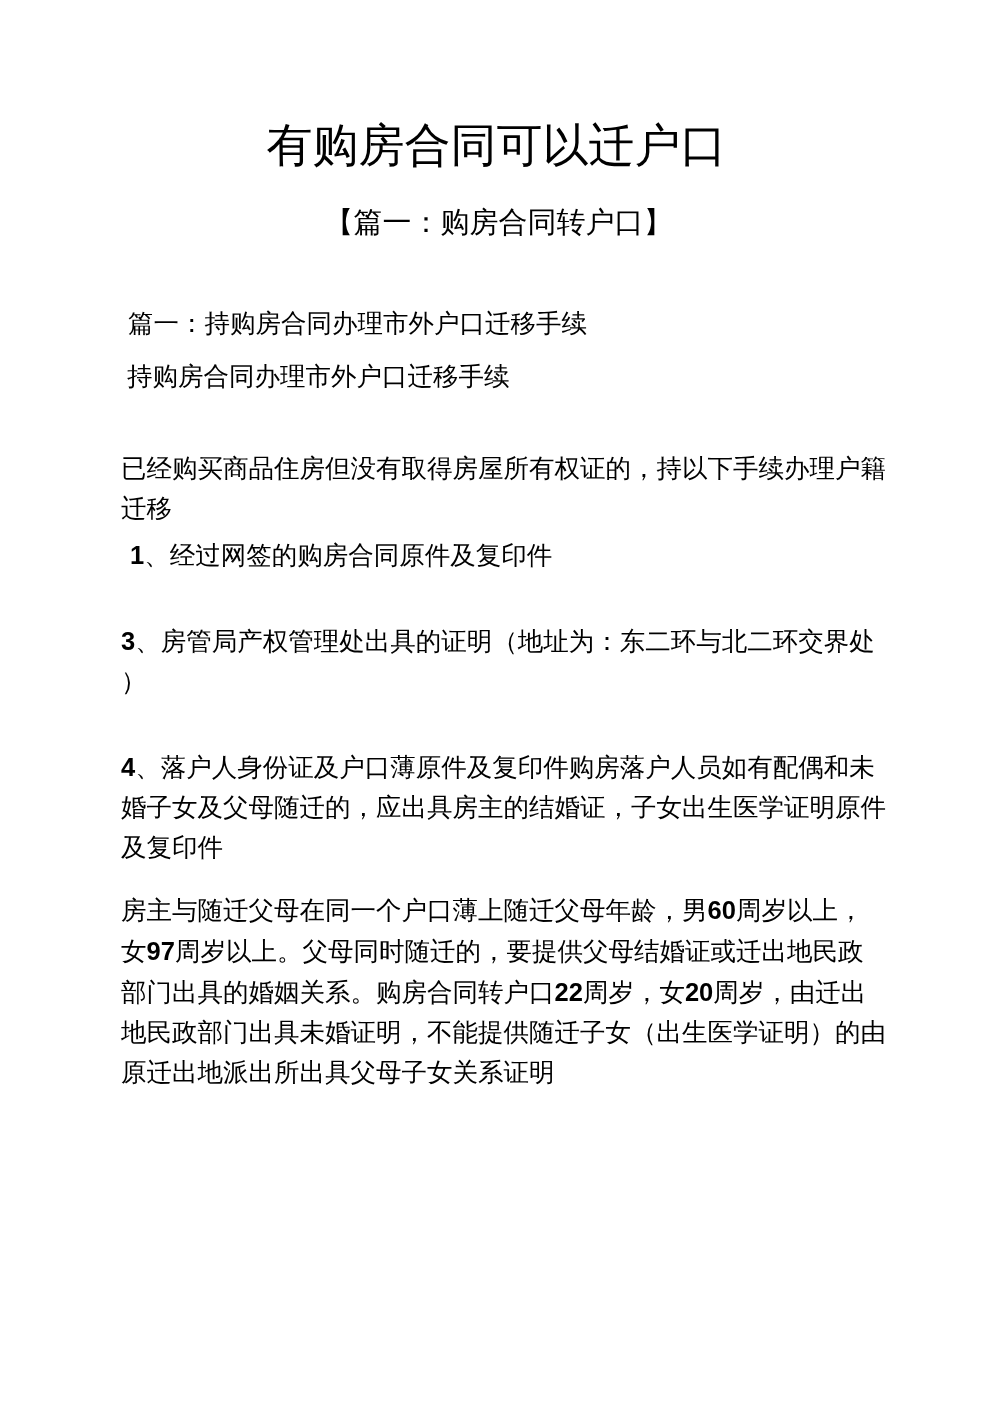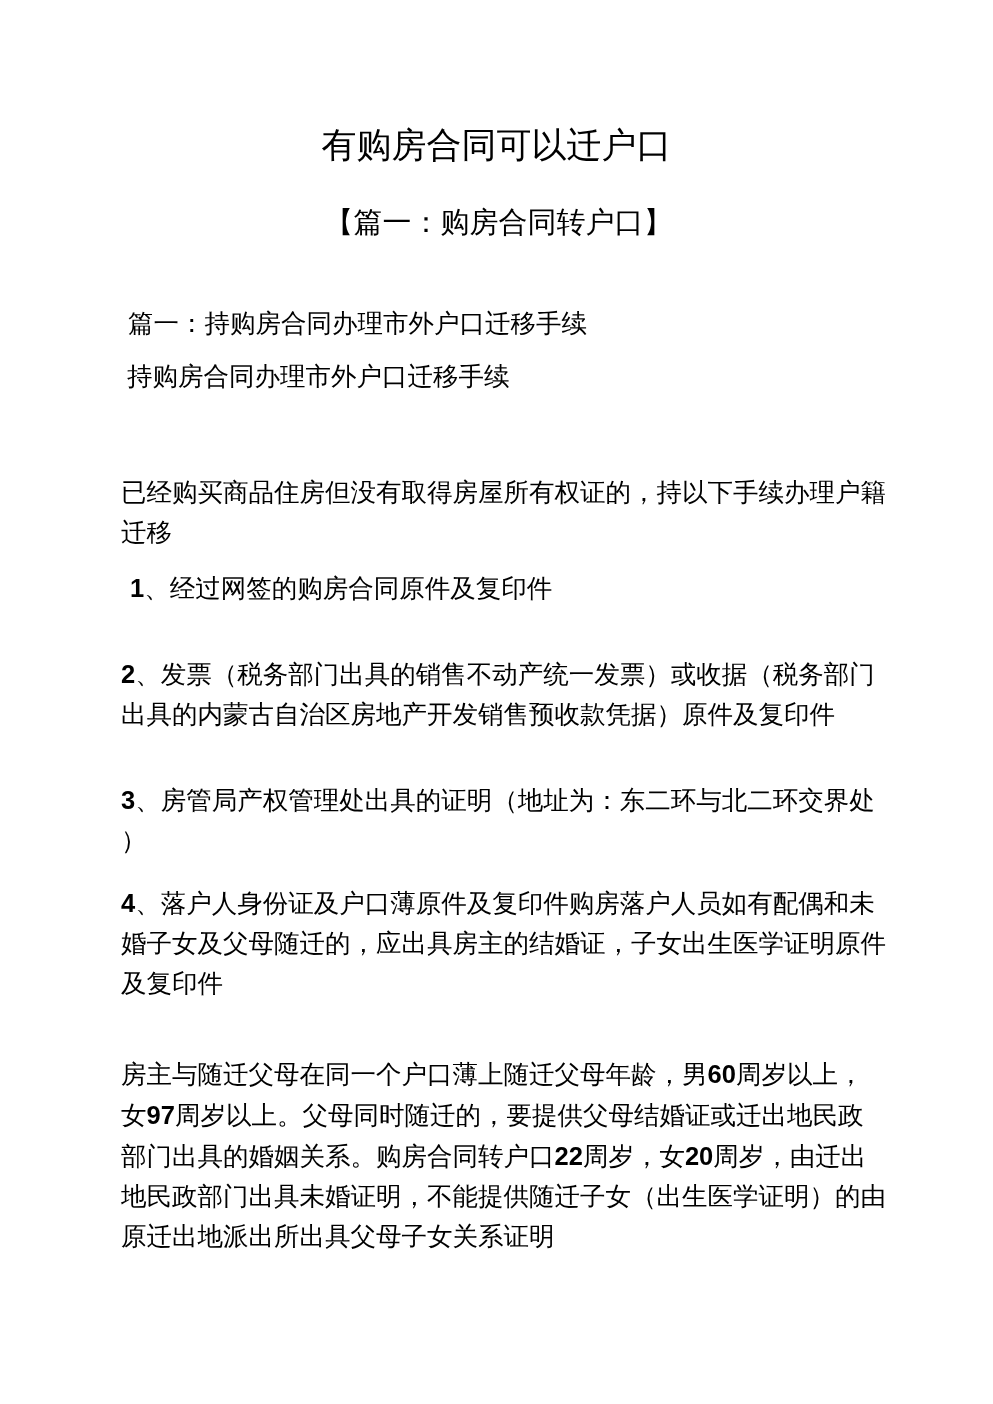--- a/index.html
+++ b/index.html
@@ -15,21 +15,21 @@
     position: relative;
     width: 993px;
     height: 1404px;
     background: #ffffff;
     overflow: hidden;
   }
   .doc-title {
     margin: 0;
     padding-top: 120px;
     text-align: center;
-    font-size: 35px;
+    font-size: 46px;
     line-height: 52px;
     font-weight: normal;
     letter-spacing: 0;
   }
   .doc-subtitle {
     margin: 31px 0 0 4px;
     text-align: center;
     font-size: 29px;
     line-height: 38px;
     font-weight: normal;
@@ -40,22 +40,22 @@
     font-size: 25.5px;
     line-height: 40px;
     text-align: left;
     word-break: normal;
   }
   .para {
     margin: 0;
   }
   
   .para:nth-child(1) { margin-bottom: 13px; }
-  .para:nth-child(2) { margin-bottom: 76px; }
-  .para:nth-child(3) { margin-bottom: 15px; }
+  .para:nth-child(2) { margin-bottom: 52px; }
+  .para:nth-child(3) { margin-bottom: 6px; }
   .para:nth-child(4) { margin-bottom: 45px; }
   .para:nth-child(5) { margin-bottom: 45px; }
   .para:nth-child(6) { margin-bottom: 22px; }
   .para:nth-child(7) { margin-bottom: 50px; }
   .para.free-break { line-break: anywhere; }
   .num {
     font-family: "Liberation Sans", "DejaVu Sans", sans-serif;
     font-weight: bold;
   }
 </style>
@@ -63,18 +63,17 @@
 <body>
 
 <div class="page">
   <h1 class="doc-title">有购房合同可以迁户口</h1>
   <h2 class="doc-subtitle">【篇一：购房合同转户口】</h2>
   <div class="doc-body">
       <p class="para" style="padding-left: 7px;"><span class="run">篇一：持购房合同办理市外户口迁移手续</span></p>
       <p class="para" style="padding-left: 6px;"><span class="run">持购房合同办理市外户口迁移手续</span></p>
       <p class="para"><span class="run">已经购买商品住房但没有取得房屋所有权证的，持以下手续办理户籍迁移</span></p>
       <p class="para" style="padding-left: 9px;"><span class="num">1</span><span class="run">、经过网签的购房合同原件及复印件</span></p>
-      <p class="para"><span class="num">2</span><span class="run">、发票（税务部门出具的销售不动产统一发票）或收据（税务部门出具的内蒙古自治区房地产开发销售预收款凭据）原件及复印件</span></p>
       <p class="para free-break"><span class="num">3</span><span class="run">、房管局产权管理处出具的证明（地址为：东二环与北二环交界处）</span></p>
       <p class="para"><span class="num">4</span><span class="run">、落户人身份证及户口薄原件及复印件购房落户人员如有配偶和未婚子女及父母随迁的，应出具房主的结婚证，子女出生医学证明原件及复印件</span></p>
       <p class="para"><span class="run">房主与随迁父母在同一个户口薄上随迁父母年龄，男</span><span class="num">60</span><span class="run">周岁以上，女</span><span class="num">97</span><span class="run">周岁以上。父母同时随迁的，要提供父母结婚证或迁出地民政部门出具的婚姻关系。购房合同转户口</span><span class="num">22</span><span class="run">周岁，女</span><span class="num">20</span><span class="run">周岁，由迁出地民政部门出具未婚证明，不能提供随迁子女（出生医学证明）的由原迁出地派出所出具父母子女关系证明</span></p>
     </div>
 </div>
 
 </body></html>

